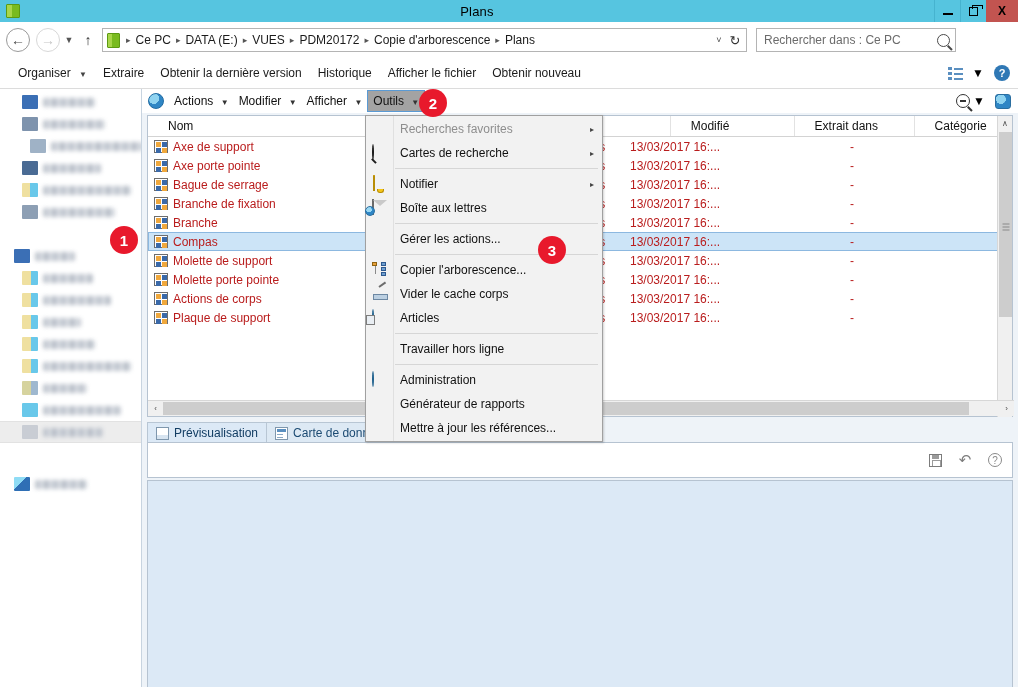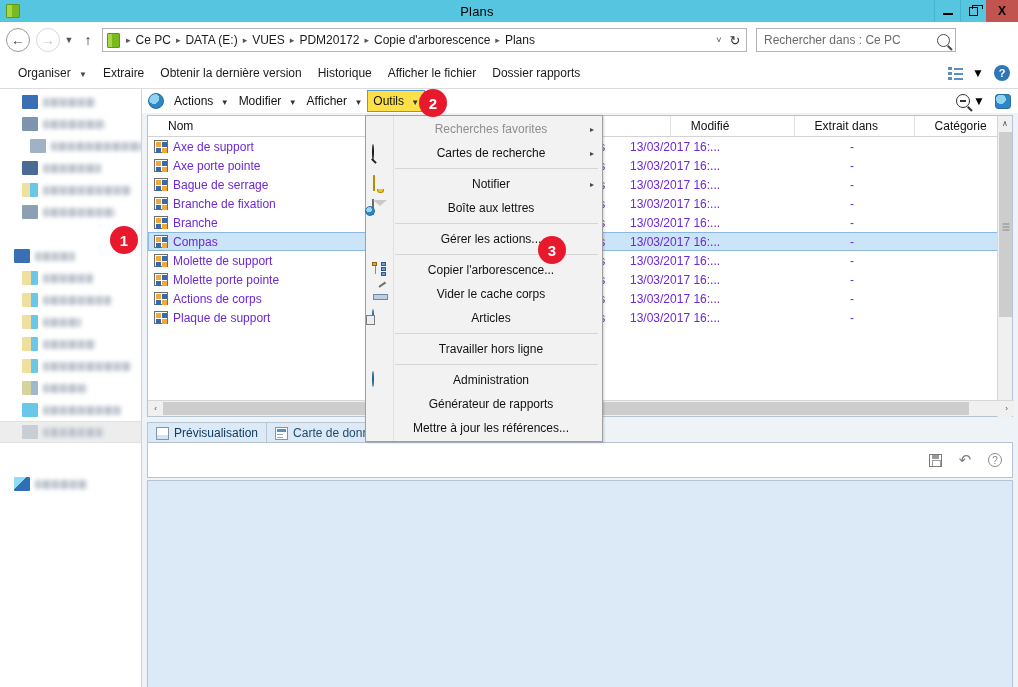--- a/index.html
+++ b/index.html
@@ -132,21 +132,21 @@
     position:absolute; left:0; top:0; width:877px; height:24px;
     background:#fff; display:flex; align-items:center; padding-left:6px;
   }
   .pdm-ico-globe{
     width:16px;height:16px;border-radius:50%;
     background:radial-gradient(circle at 35% 32%, #8fd3f0 0 40%, #2f86c5 41% 100%);
     border:1px solid #1f6ba3; margin-right:5px; flex:0 0 auto;
   }
   .mi{ font-size:12px; color:#111; padding:2px 5px; white-space:nowrap;}
   .mi .c-caret{ font-size:8px; color:#333; margin-left:4px;}
-  .mi.active{ background:#fde047; border:1px solid #5a9ad4; padding:3px 5px;}
+  .mi.active{ background:#a3a3a3; border:1px solid #5a9ad4; padding:3px 5px;}
   .pdm-toolbar .spacer{flex:1 1 auto;}
   .zoom-ico{ width:14px;height:14px;border:1.6px solid #333;border-radius:50%; position:relative; margin-right:3px;}
   .zoom-ico:before{content:"";position:absolute;left:3px;top:5.2px;width:6px;height:1.6px;background:#333;}
   .zoom-ico:after{content:"";position:absolute;right:-4px;bottom:-3px;width:6px;height:1.6px;background:#333;transform:rotate(45deg);}
   .globe-doc{
     width:16px;height:15px;border-radius:3px;margin:0 8px 0 6px;
     background:radial-gradient(circle at 35% 32%, #8fd3f0 0 38%, #2f86c5 39% 100%);
     border:1px solid #2a6ea0; flex:0 0 auto;
   }
 
@@ -156,21 +156,21 @@
     background:#fff; border:1px solid #b6c3d1;
   }
   .fl-header{
     display:flex; height:21px; background:#fff; border-bottom:1px solid #d3d3d3;
     font-size:12px; color:#111;
   }
   .fl-header div{
     padding:3px 6px; border-right:1px solid #e2e2e2; overflow:hidden; white-space:nowrap;margin-left:14px;
   }
   .fl-body{ position:relative; height:280px; overflow:hidden;}
-  .fl-row{ display:flex; height:19px; align-items:center; font-size:12px; color:#6d28d9;}
+  .fl-row{ display:flex; height:19px; align-items:center; font-size:12px; color:#b91c1c;}
   .fl-row.sel{ background:#cce4f7; outline:1px solid #8cb8e0; outline-offset:-1px;}
   .fl-row div{ padding:0 6px; overflow:hidden; white-space:nowrap;}
   .c-name{ width:210px; display:flex !important; align-items:center; padding-left:6px;}
   .c-ext{ width:68px;}
   .c-state{ width:112px;}
   .c-mod{ width:112px;}
   .c-out{ width:108px;}
   .c-cat{ width:85px; text-align:left;}
   .asm-ico{
     width:14px;height:13px; margin-right:5px; flex:0 0 auto;
@@ -241,21 +241,21 @@
     background:#f2f2f2; border:1px solid #a0a0a0; z-index:40;
     box-shadow:1px 1px 2px rgba(0,0,0,.18);
     padding:1px 0;
   }
   .menu:before{
     content:""; position:absolute; left:0; top:0; width:27px; height:100%;
     background:#f2f2f2; border-right:1px solid #e0e0e0;
   }
   .menu-item{
     position:relative; height:24px; display:flex; align-items:center; z-index:2;
-    font-size:12px; color:#111; padding-left:34px; padding-right:20px;justify-content:center;
+    font-size:12px; color:#111; padding-left:34px; padding-right:20px;
   }
   .menu-item.disabled{ color:#8e8e8e; }
   .menu-sep{ height:1px; background:#d6d6d6; margin:3px 4px 3px 29px; position:relative; z-index:2;}
   .mi-ico{ position:absolute; left:5px; top:4px; width:17px; height:16px; }
   .submark{ position:absolute; right:8px; font-size:8px; color:#444;}
 
   
   .g-star{
     width:15px;height:14px;
     background:#d4d4d4;
@@ -359,21 +359,21 @@
 
   <div class="cmdbar">
     <div class="cmd">
       <span>Organiser</span>
       <span class="c-caret">▼</span>
     </div>
     <div class="cmd">Extraire</div>
     <div class="cmd">Obtenir la dernière version</div>
     <div class="cmd">Historique</div>
     <div class="cmd">Afficher le fichier</div>
-    <div class="cmd">Dossier rapports</div>
+    <div class="cmd">Obtenir nouveau</div>
     <div class="spacer"></div>
     <span class="view-icon">
       <i style="top:1px"></i>
         <b style="top:2px;width:9px"></b>
       <i style="top:6px"></i>
         <b style="top:7px;width:9px"></b>
       <i style="top:11px"></i>
         <b style="top:12px;width:9px"></b>
     </span>
     <span class="c-caret" style="margin:0 6px;">▼</span>

